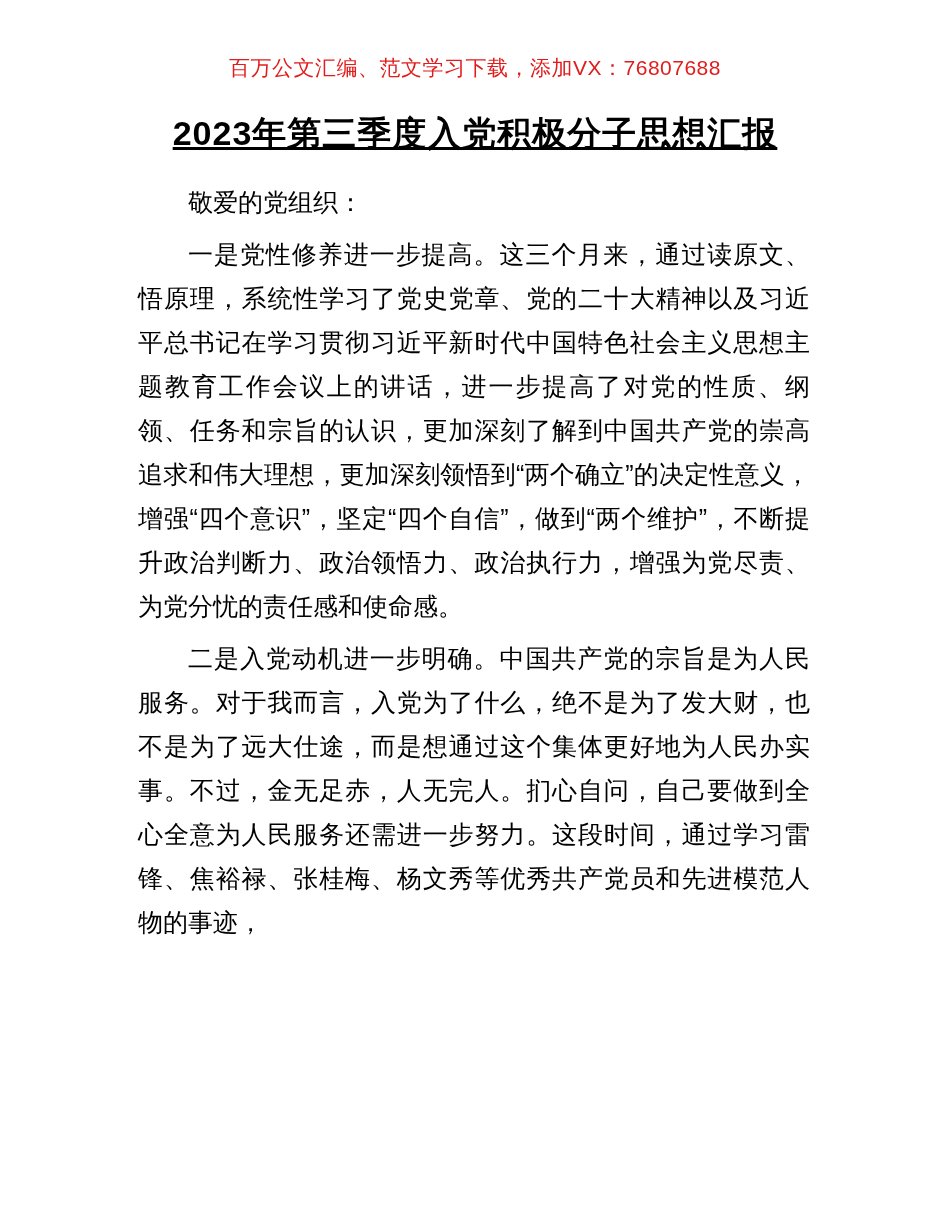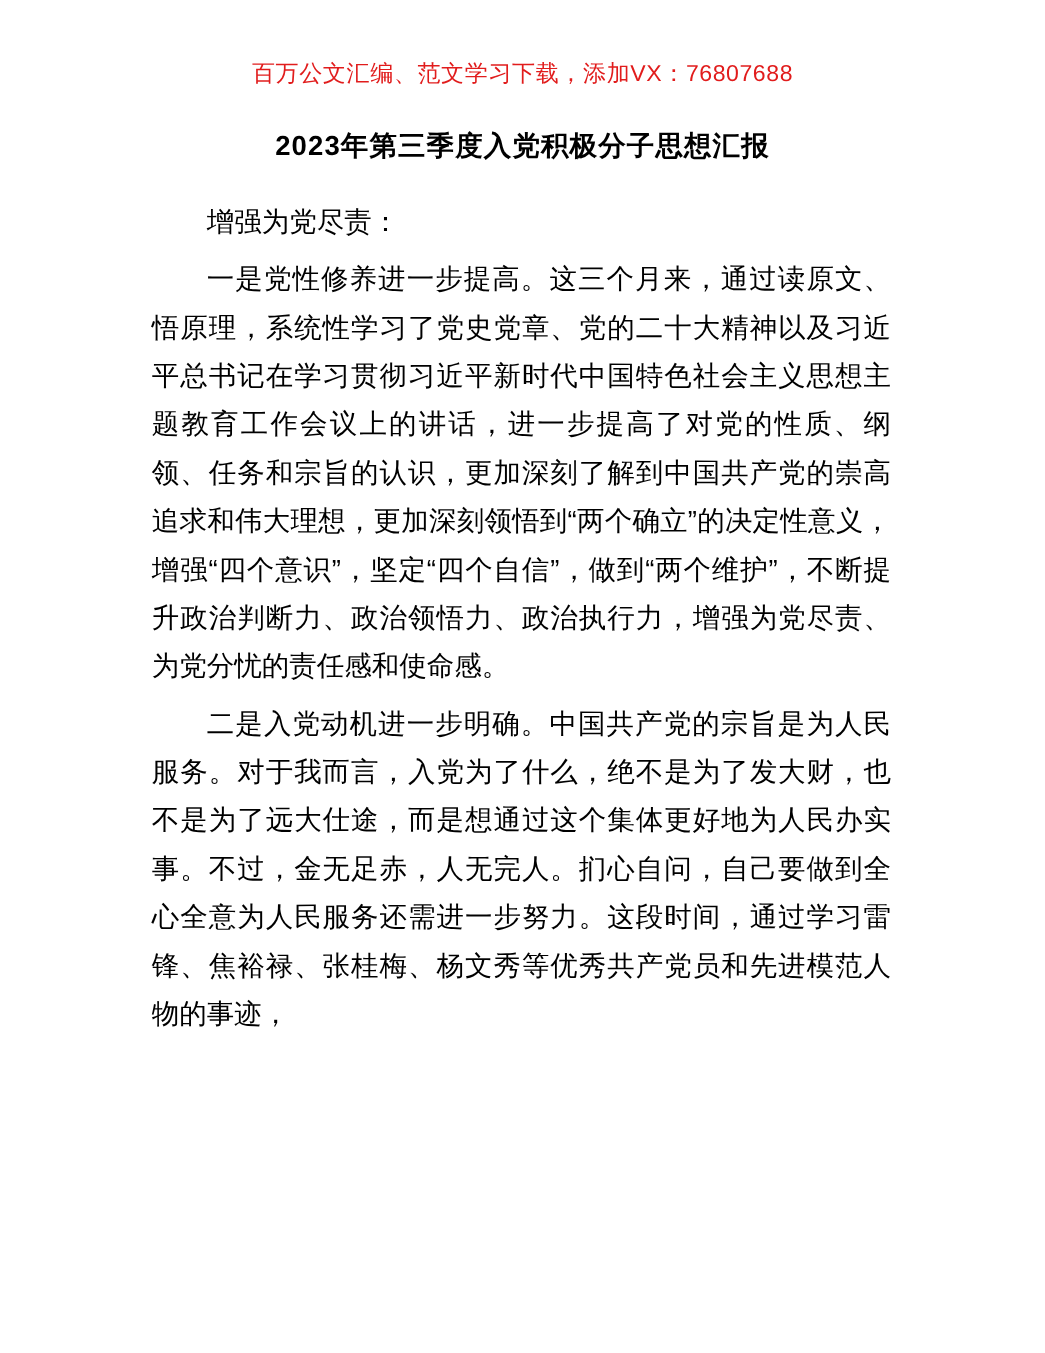--- a/index.html
+++ b/index.html
@@ -24,27 +24,28 @@
   .watermark {
     font-size: 21px;
     line-height: 22px;
     text-align: center;
     color: var(--accent-red, #e11c1c);
     letter-spacing: 0.5px;
     white-space: nowrap;
   }
   .title {
     margin: 34px 0 0 0;
-    font-size: 25px;
+    font-size: 34px;
     line-height: 40px;
     font-weight: 700;
     text-align: center;
     letter-spacing: 1px;
     color: var(--text-color, #000000);
     white-space: nowrap;
+    text-decoration: underline;
   }
   .content {
     margin: 27px 140px 0 138px;
   }
   .content p {
     margin: 0 0 8px 0;
     font-size: 25px;
     line-height: 44px;
     text-align: justify;
     text-justify: inter-ideograph;
@@ -57,21 +58,21 @@
 <body>
 
 <div class="page">
 
   <div class="watermark">百万公文汇编、范文学习下载，添加VX：76807688</div>
 
   <h1 class="title">2023年第三季度入党积极分子思想汇报</h1>
 
   <div class="content">
 
-    <p class="salutation">增强为党尽责：</p>
+    <p class="salutation">敬爱的党组织：</p>
 
 
     <p>一是党性修养进一步提高。这三个月来，通过读原文、悟原理，系统性学习了党史党章、党的二十大精神以及习近平总书记在学习贯彻习近平新时代中国特色社会主义思想主题教育工作会议上的讲话，进一步提高了对党的性质、纲领、任务和宗旨的认识，更加深刻了解到中国共产党的崇高追求和伟大理想，更加深刻领悟到“两个确立”的决定性意义，增强“四个意识”，坚定“四个自信”，做到“两个维护”，不断提升政治判断力、政治领悟力、政治执行力，增强为党尽责、为党分忧的责任感和使命感。</p>
 
     <p>二是入党动机进一步明确。中国共产党的宗旨是为人民服务。对于我而言，入党为了什么，绝不是为了发大财，也不是为了远大仕途，而是想通过这个集体更好地为人民办实事。不过，金无足赤，人无完人。扪心自问，自己要做到全心全意为人民服务还需进一步努力。这段时间，通过学习雷锋、焦裕禄、张桂梅、杨文秀等优秀共产党员和先进模范人物的事迹，</p>
 
   </div>
 
 </div>
 

